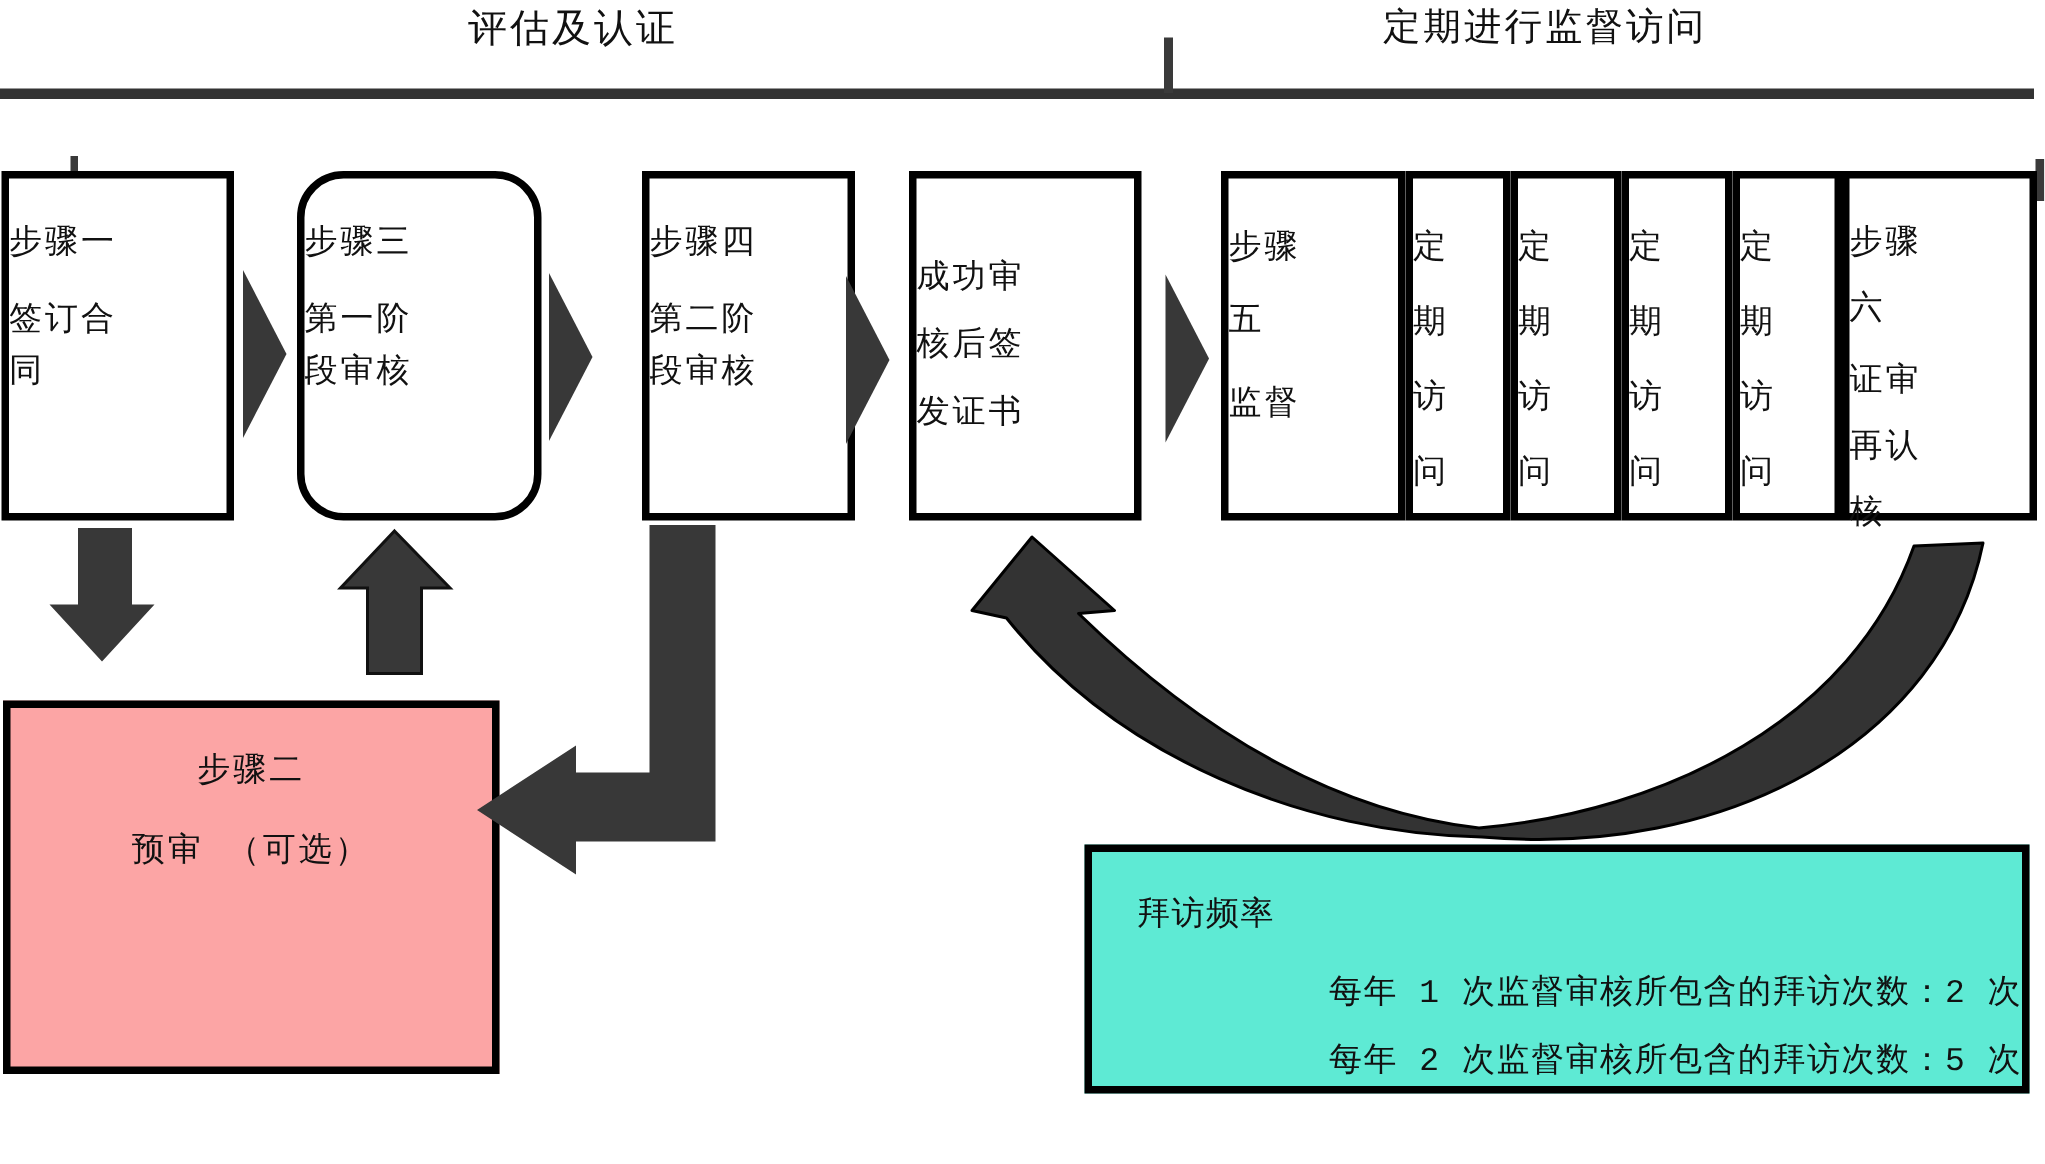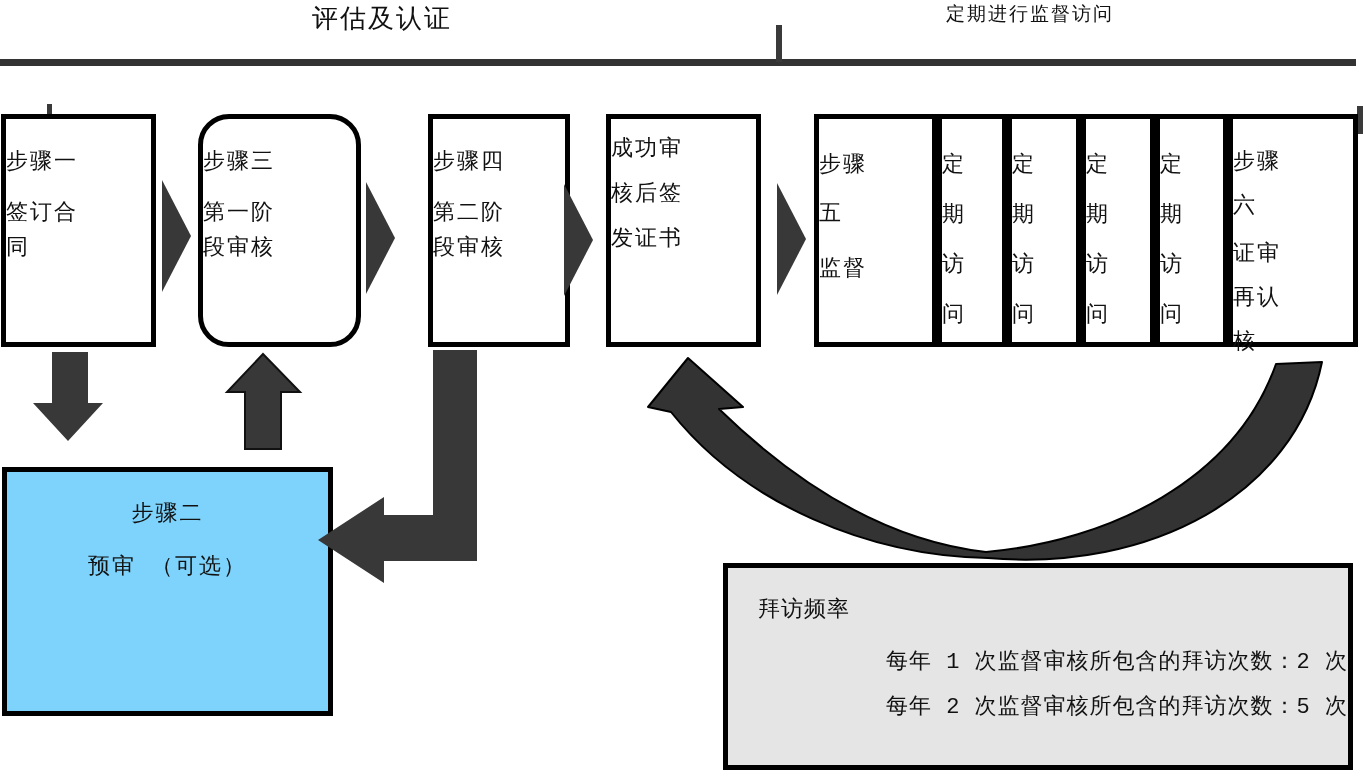--- a/index.html
+++ b/index.html
@@ -10,58 +10,58 @@
     overflow:hidden;
     font-family:Liberation Mono, monospace;
     color:#111;
   }
   
   .bracket-label{
     position:absolute;top:1px;
     font-size:26px;letter-spacing:2px;white-space:nowrap;
   }
   .bracket-label.left{left:382px;transform:translateX(-50%);}
-  .bracket-label.right{left:1030px;transform:translateX(-50%);font-size:19px;}
+  .bracket-label.right{left:1030px;transform:translateX(-50%);font-size:25px;}
   .hline{position:absolute;left:0;top:59px;width:1356px;height:7px;background:#333333;}
   .tick{position:absolute;background:#3a3a3a;}
   .tick.mid{left:776px;top:25px;width:6px;height:37px;}
   .tick.l{left:47px;top:104px;width:5px;height:29px;}
   .tick.r{left:1357px;top:106px;width:6px;height:28px;}
   
   .fbox{
     position:absolute;top:114px;height:233px;
     border:5px solid #000;background:#fff;
     box-sizing:border-box;text-align:left;
     font-size:22px;letter-spacing:2px;
   }
   .btext{padding-top:26px;}
   .para{margin:0 0 16px 0;}
   .line{line-height:35px;}
-  .cert .btext{padding-top:8px;}
+  .cert .btext{padding-top:20px;margin-top:24px;}
   .cert .line{line-height:45px;}
   .v .btext{padding-top:22px;}
   .v .line{line-height:50px;}
   .s5 .btext{padding-top:22px;}
   .s5 .line{line-height:49px;}
   .s5 .para{margin-bottom:6px;}
   .s6 .btext{padding-top:22px;}
   .s6 .line{line-height:44px;}
   .s6 .para{margin-bottom:4px;}
   
   .pbox{
     position:absolute;left:2px;top:467px;width:331px;height:249px;
-    border:5px solid #000;background:#7dd3fc;box-sizing:border-box;
+    border:5px solid #000;background:#fca5a5;box-sizing:border-box;
     text-align:center;font-size:22px;letter-spacing:2px;
   }
   .pbox .btext{padding-top:24px;}
   .pbox .line{line-height:37px;}
   
   .freq{
-    position:absolute;left:723px;top:563px;width:630px;height:207px;
-    border:5px solid #000;background:#e5e5e5;box-sizing:border-box;
+    position:absolute;left:723px;top:563px;width:630px;height:166px;
+    border:5px solid #000;background:#5eead4;box-sizing:border-box;
     font-size:22px;letter-spacing:1px;
   }
   .freq .inner{padding:26px 0 0 30px;}
   .freq .ftitle{line-height:34px;margin-bottom:12px;}
   .freq .fline{line-height:45px;white-space:nowrap;text-align:right;}
   
   .arrows{position:absolute;left:0;top:0;width:1363px;height:776px;pointer-events:none;}
 </style>
 </head>
 <body>

